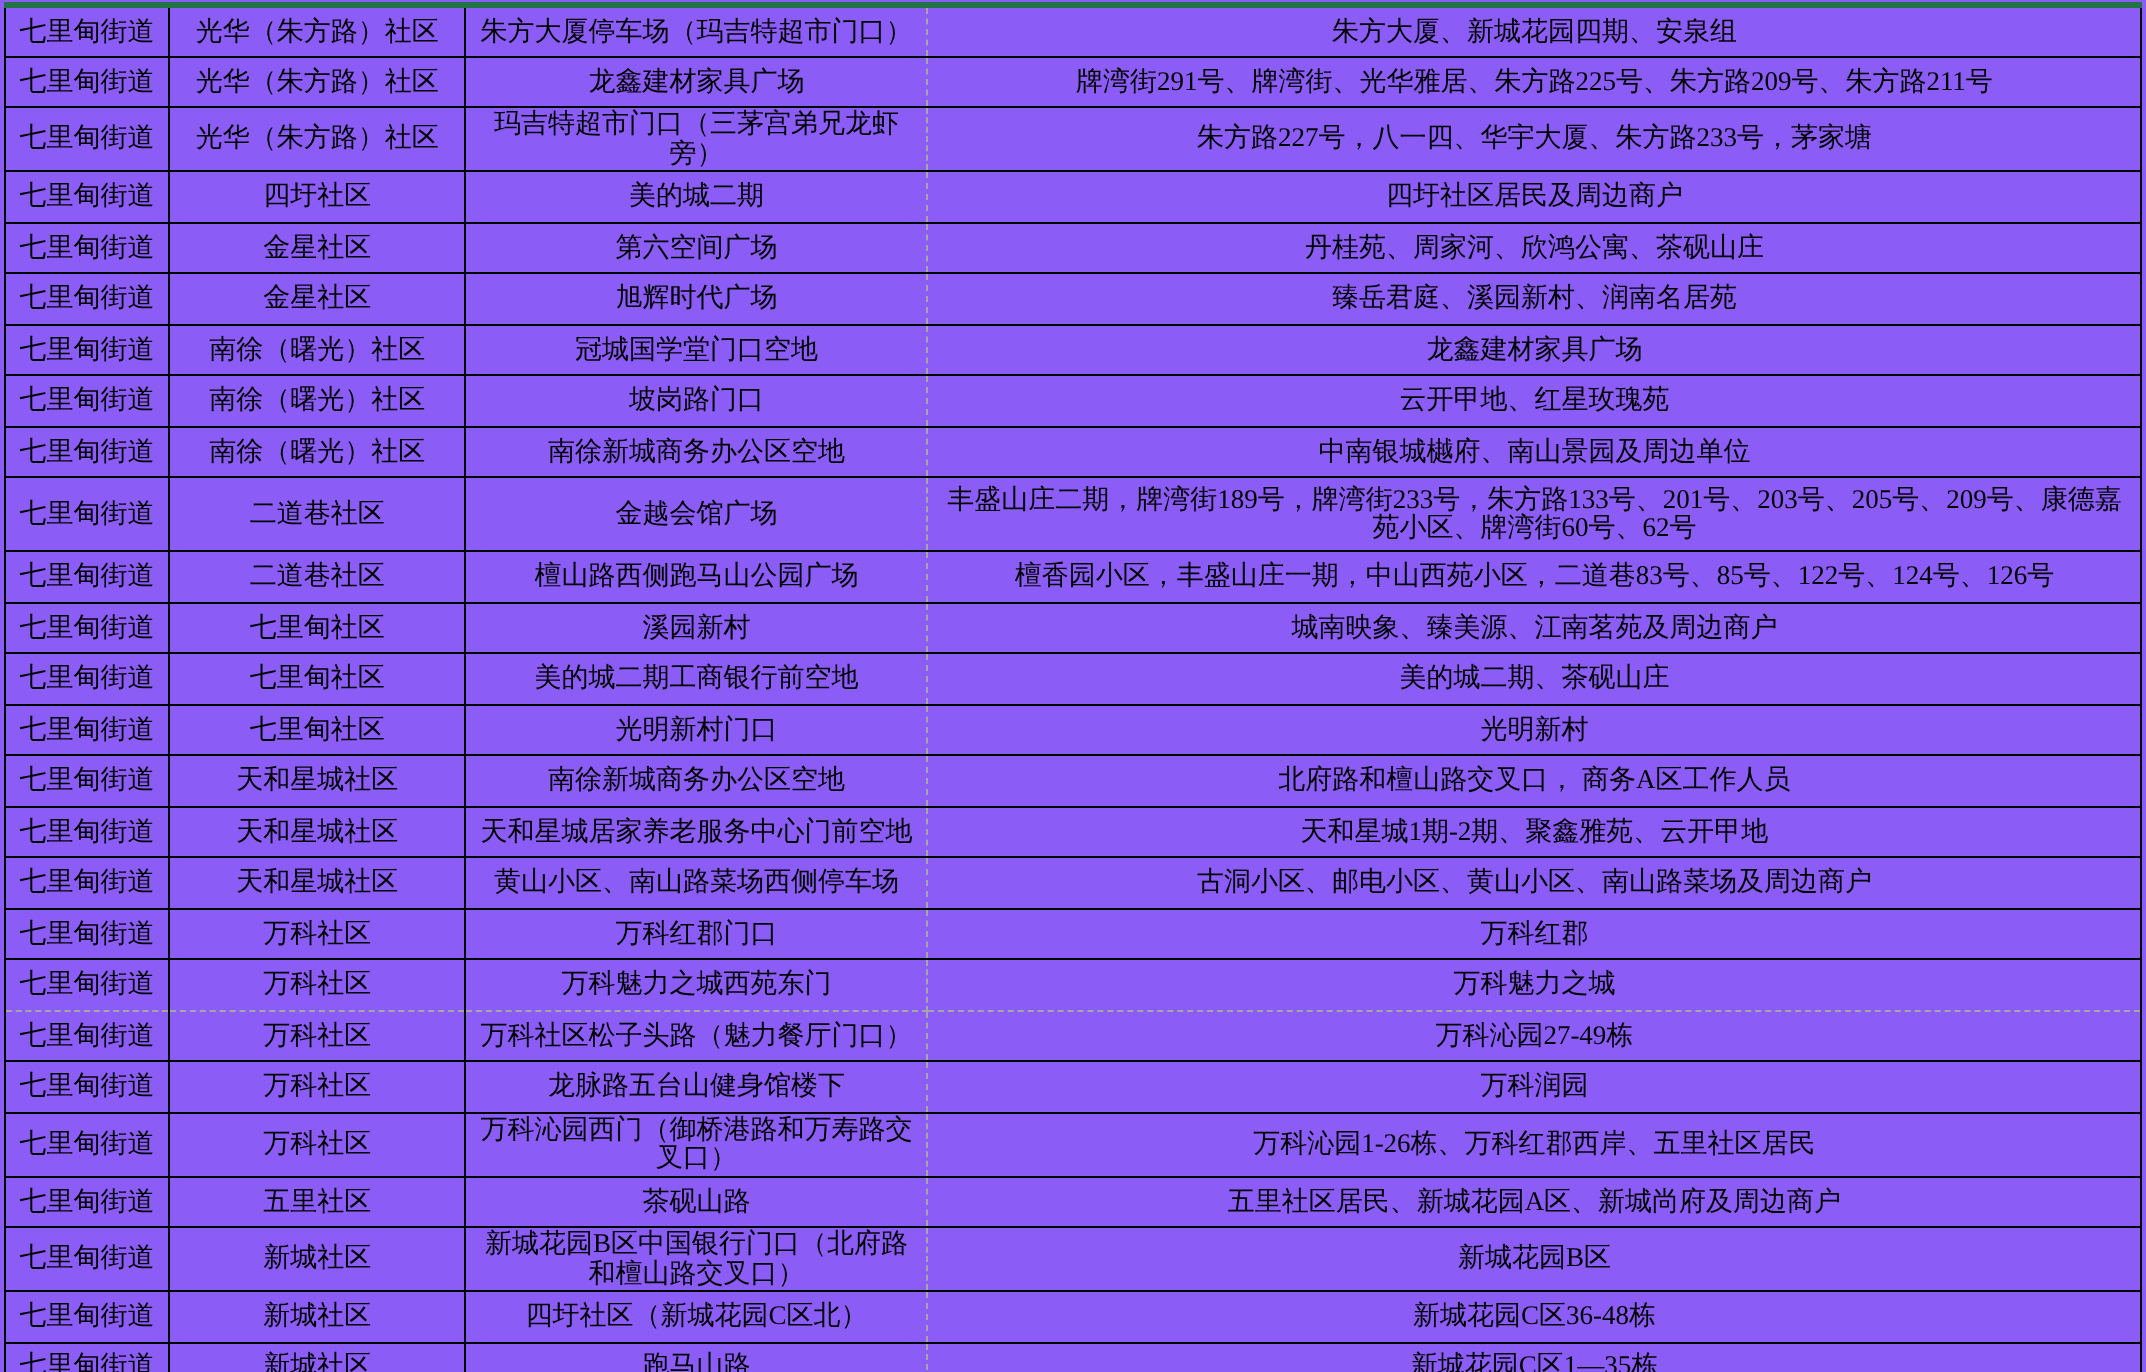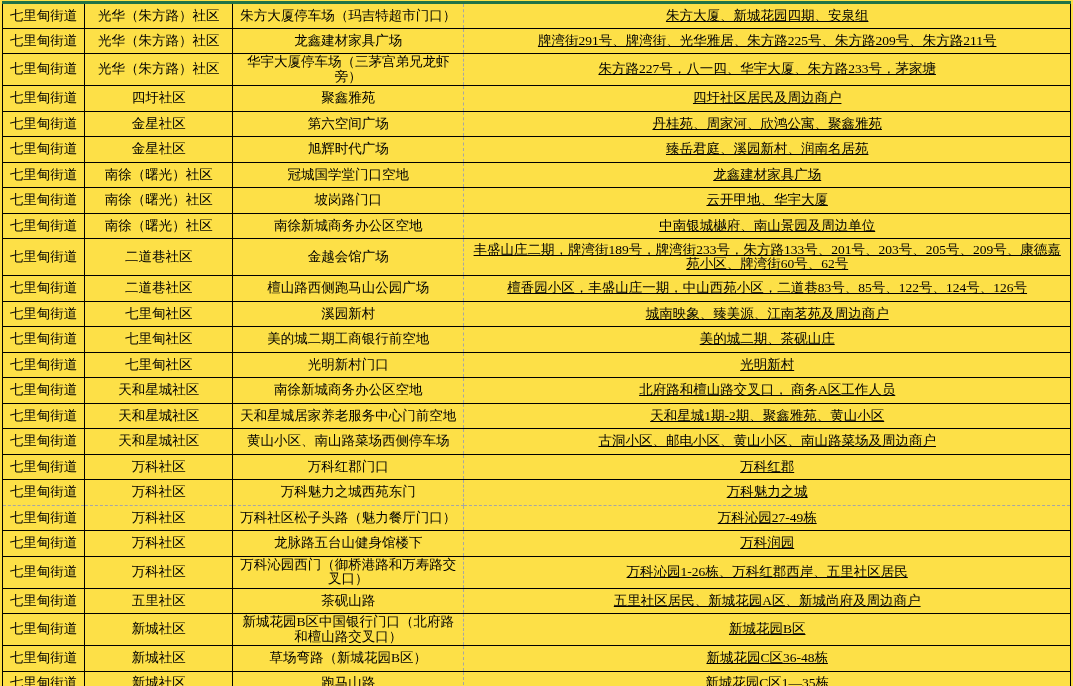--- a/index.html
+++ b/index.html
@@ -5,21 +5,21 @@
   :root{
     --green:#217346;
     --grid:#000000;
     --break:#a6a6a6;
   }
   html,body{margin:0;padding:0;background:#ffffff;}
   .sheet{
     position:relative;
     width:1073px;height:686px;
     overflow:hidden;
-    background:#fde047;
+    background:#8b5cf6;
     font-family:"Liberation Serif","DejaVu Serif",serif;
   }
   table.grid{
     border-collapse:collapse;
     table-layout:fixed;
     margin-left:2px;
     margin-top:1px;
     width:1069px;
     border-top:3px solid var(--green);
     border-bottom:3px solid var(--green);
@@ -37,21 +37,21 @@
     overflow:hidden;
     word-break:break-all;
   }
   tr{height:25.5px;}
   
   tr:nth-child(10){height:37px;}
   tr:nth-child(22){height:29px;}
   tr:nth-child(24){height:29px;}
   
   td.c-site{border-right:1px dashed var(--break);}
-  td.c-coverage{border-left:1px dashed var(--break);text-decoration:underline;}
+  td.c-coverage{border-left:1px dashed var(--break);}
   
   tr:nth-child(19) td{border-bottom:1px dashed var(--break);}
   tr:nth-child(20) td{border-top:1px dashed var(--break);}
 </style>
 </head>
 <body>
 
 <div class="sheet">
   <table class="grid">
     <colgroup>
@@ -71,57 +71,57 @@
   <tr>
     <td class="c-street">七里甸街道</td>
     <td class="c-community">光华（朱方路）社区</td>
     <td class="c-site">龙鑫建材家具广场</td>
     <td class="c-coverage">牌湾街291号、牌湾街、光华雅居、朱方路225号、朱方路209号、朱方路211号</td>
   </tr>
 
   <tr>
     <td class="c-street">七里甸街道</td>
     <td class="c-community">光华（朱方路）社区</td>
-    <td class="c-site">华宇大厦停车场（三茅宫弟兄龙虾旁）</td>
+    <td class="c-site">玛吉特超市门口（三茅宫弟兄龙虾旁）</td>
     <td class="c-coverage">朱方路227号，八一四、华宇大厦、朱方路233号，茅家塘</td>
   </tr>
 
   <tr>
     <td class="c-street">七里甸街道</td>
     <td class="c-community">四圩社区</td>
-    <td class="c-site">聚鑫雅苑</td>
+    <td class="c-site">美的城二期</td>
     <td class="c-coverage">四圩社区居民及周边商户</td>
   </tr>
 
   <tr>
     <td class="c-street">七里甸街道</td>
     <td class="c-community">金星社区</td>
     <td class="c-site">第六空间广场</td>
-    <td class="c-coverage">丹桂苑、周家河、欣鸿公寓、聚鑫雅苑</td>
+    <td class="c-coverage">丹桂苑、周家河、欣鸿公寓、茶砚山庄</td>
   </tr>
 
   <tr>
     <td class="c-street">七里甸街道</td>
     <td class="c-community">金星社区</td>
     <td class="c-site">旭辉时代广场</td>
     <td class="c-coverage">臻岳君庭、溪园新村、润南名居苑</td>
   </tr>
 
   <tr>
     <td class="c-street">七里甸街道</td>
     <td class="c-community">南徐（曙光）社区</td>
     <td class="c-site">冠城国学堂门口空地</td>
     <td class="c-coverage">龙鑫建材家具广场</td>
   </tr>
 
   <tr>
     <td class="c-street">七里甸街道</td>
     <td class="c-community">南徐（曙光）社区</td>
     <td class="c-site">坡岗路门口</td>
-    <td class="c-coverage">云开甲地、华宇大厦</td>
+    <td class="c-coverage">云开甲地、红星玫瑰苑</td>
   </tr>
 
   <tr>
     <td class="c-street">七里甸街道</td>
     <td class="c-community">南徐（曙光）社区</td>
     <td class="c-site">南徐新城商务办公区空地</td>
     <td class="c-coverage">中南银城樾府、南山景园及周边单位</td>
   </tr>
 
   <tr>
@@ -163,21 +163,21 @@
     <td class="c-street">七里甸街道</td>
     <td class="c-community">天和星城社区</td>
     <td class="c-site">南徐新城商务办公区空地</td>
     <td class="c-coverage">北府路和檀山路交叉口， 商务A区工作人员</td>
   </tr>
 
   <tr>
     <td class="c-street">七里甸街道</td>
     <td class="c-community">天和星城社区</td>
     <td class="c-site">天和星城居家养老服务中心门前空地</td>
-    <td class="c-coverage">天和星城1期-2期、聚鑫雅苑、黄山小区</td>
+    <td class="c-coverage">天和星城1期-2期、聚鑫雅苑、云开甲地</td>
   </tr>
 
   <tr>
     <td class="c-street">七里甸街道</td>
     <td class="c-community">天和星城社区</td>
     <td class="c-site">黄山小区、南山路菜场西侧停车场</td>
     <td class="c-coverage">古洞小区、邮电小区、黄山小区、南山路菜场及周边商户</td>
   </tr>
 
   <tr>
@@ -225,21 +225,21 @@
   <tr>
     <td class="c-street">七里甸街道</td>
     <td class="c-community">新城社区</td>
     <td class="c-site">新城花园B区中国银行门口（北府路和檀山路交叉口）</td>
     <td class="c-coverage">新城花园B区</td>
   </tr>
 
   <tr>
     <td class="c-street">七里甸街道</td>
     <td class="c-community">新城社区</td>
-    <td class="c-site">草场弯路（新城花园B区）</td>
+    <td class="c-site">四圩社区（新城花园C区北）</td>
     <td class="c-coverage">新城花园C区36-48栋</td>
   </tr>
 
   <tr>
     <td class="c-street">七里甸街道</td>
     <td class="c-community">新城社区</td>
     <td class="c-site">跑马山路</td>
     <td class="c-coverage">新城花园C区1—35栋</td>
   </tr>
 </tbody>

